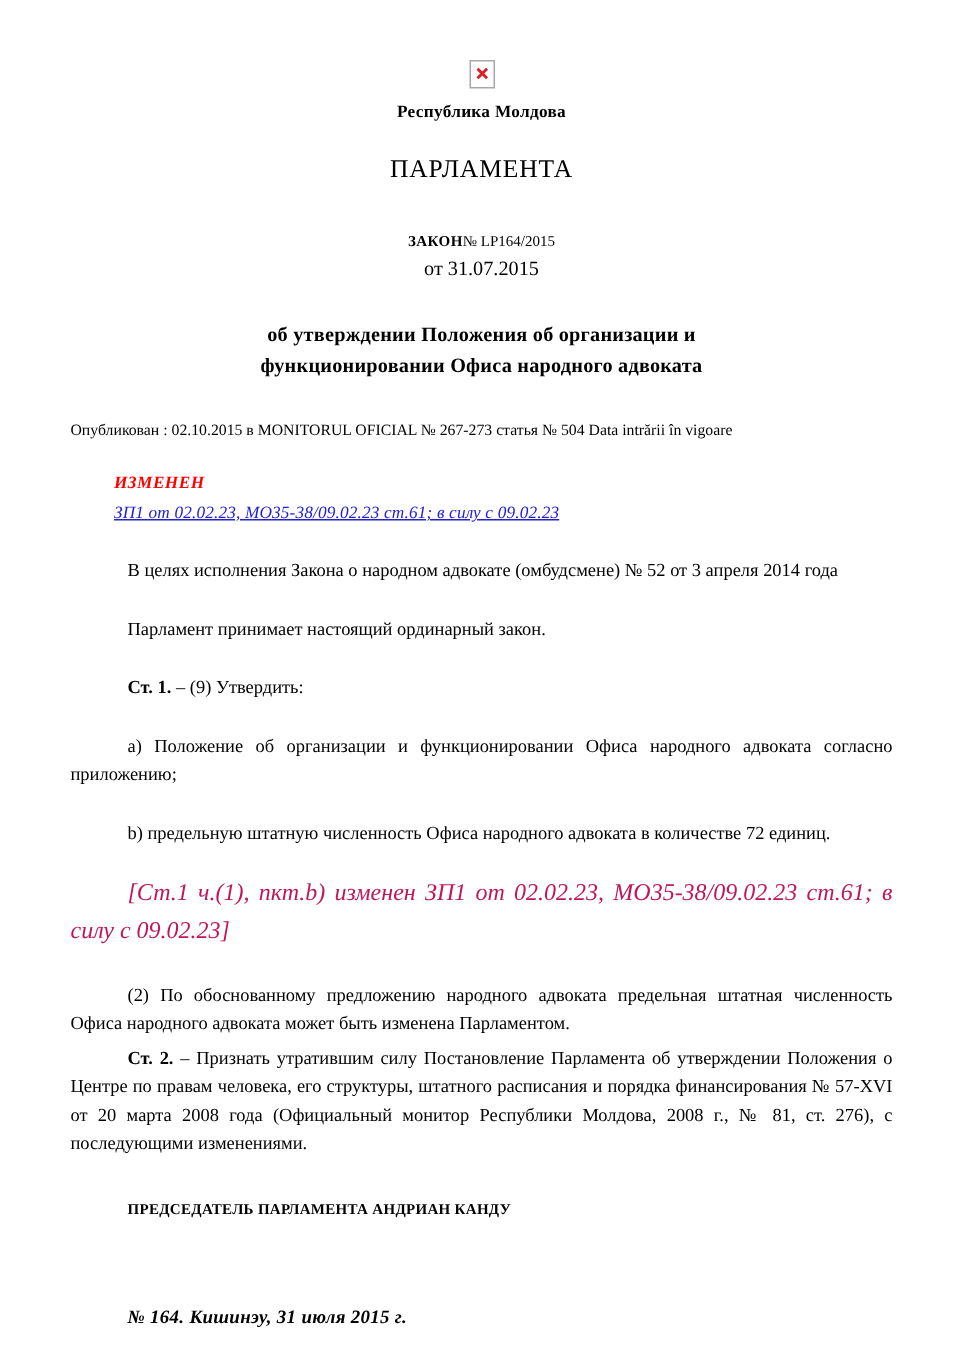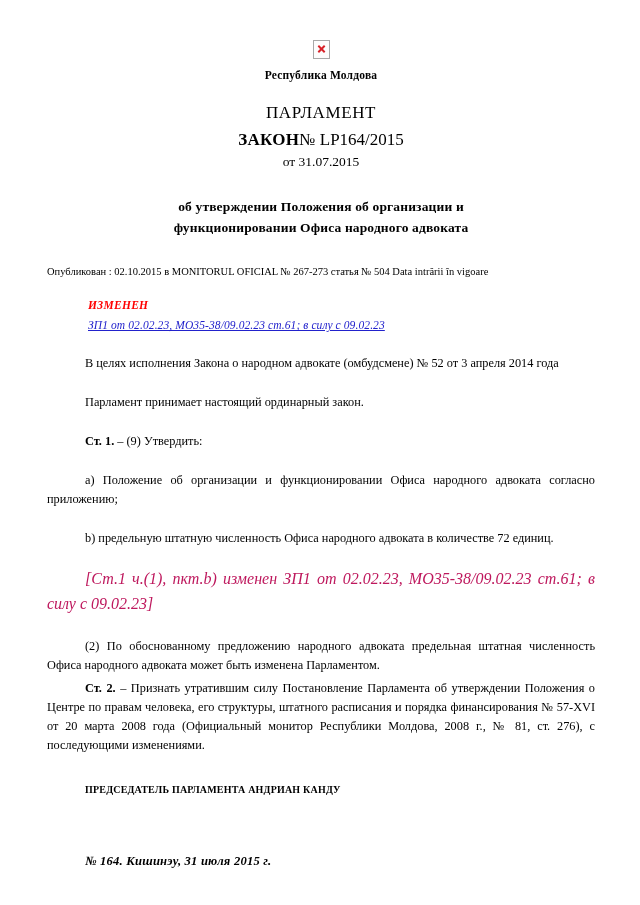--- a/index.html
+++ b/index.html
@@ -59,22 +59,22 @@
     line-height: 1.2;
   }
   .parliament {
     font-size: 17px;
     font-weight: normal;
     letter-spacing: 0.6px;
     margin: 20px 0 0 0;
     line-height: 1.2;
   }
   .law-line {
-    font-size: 17px;
-    margin: 6px 0 0 0;
+    font-size: 10px;
+    margin: 32px 0 0 0;
     line-height: 1.35;
   }
   .law-line .lw {
     font-weight: bold;
     letter-spacing: 0.3px;
   }
   .law-date {
     font-size: 13.5px;
     margin: 1px 0 15px 0;
     line-height: 1.3;
@@ -90,21 +90,21 @@
 
   
   .meta {
     font-size: 10.5px;
     margin: 26px 0 0 0;
     line-height: 1.4;
     text-align: left;
   }
 
   .amend-block {
-    margin: 13px 0 0 41px;
+    margin: 13px 0 0 29px;
     line-height: 1.45;
   }
   .amend-title {
     font-size: 11.5px;
     font-style: italic;
     font-weight: bold;
     color: #ff0000;
     letter-spacing: 0.3px;
   }
   .amend-link {
@@ -163,21 +163,21 @@
 <body>
 
 <div class="page">
 
   <div class="header">
 
     <span class="broken-img"></span>
 
     <div class="country">Республика Молдова</div>
 
-    <div class="parliament">ПАРЛАМЕНТ</div>
+    <div class="parliament">ПАРЛАМЕНТА</div>
 
     <div class="law-line">
       <span class="lw">ЗАКОН</span><span>№ LP164/2015</span>
     </div>
 
     <div class="law-date">от 31.07.2015</div>
 
     <div class="doc-title">
       <span class="t1">об утверждении Положения об организации и</span>
       <span class="t2">функционировании Офиса народного адвоката</span>

